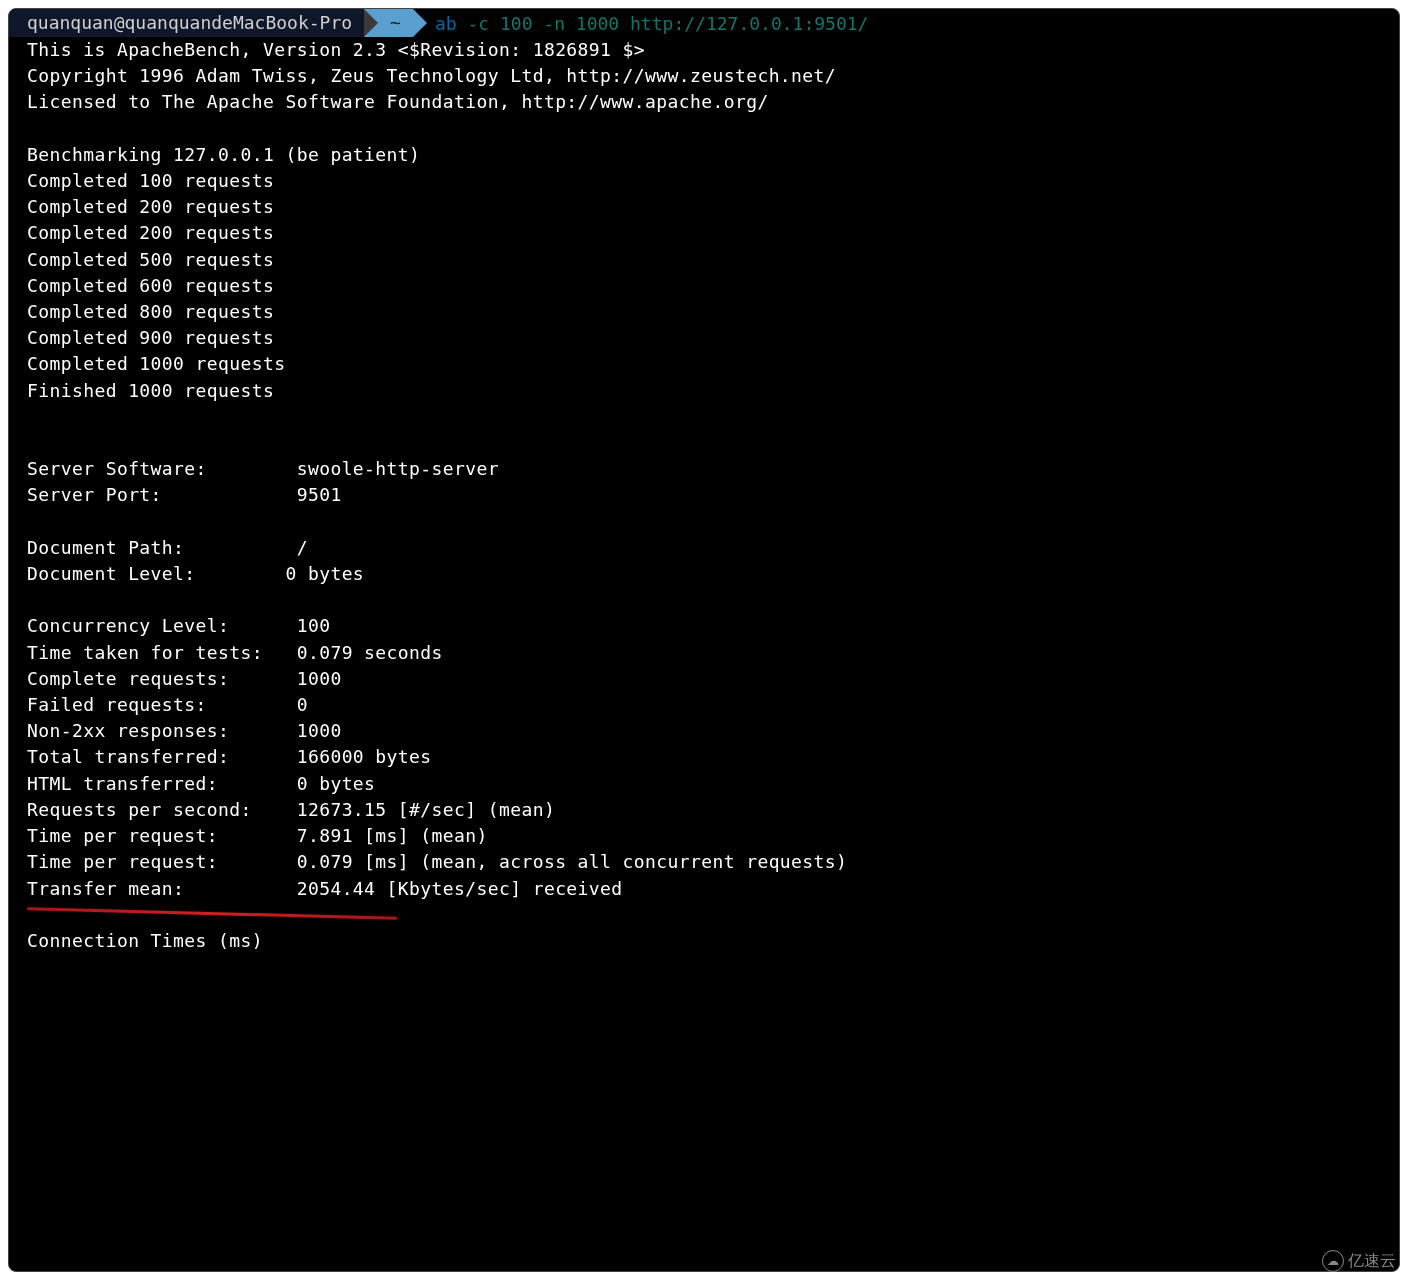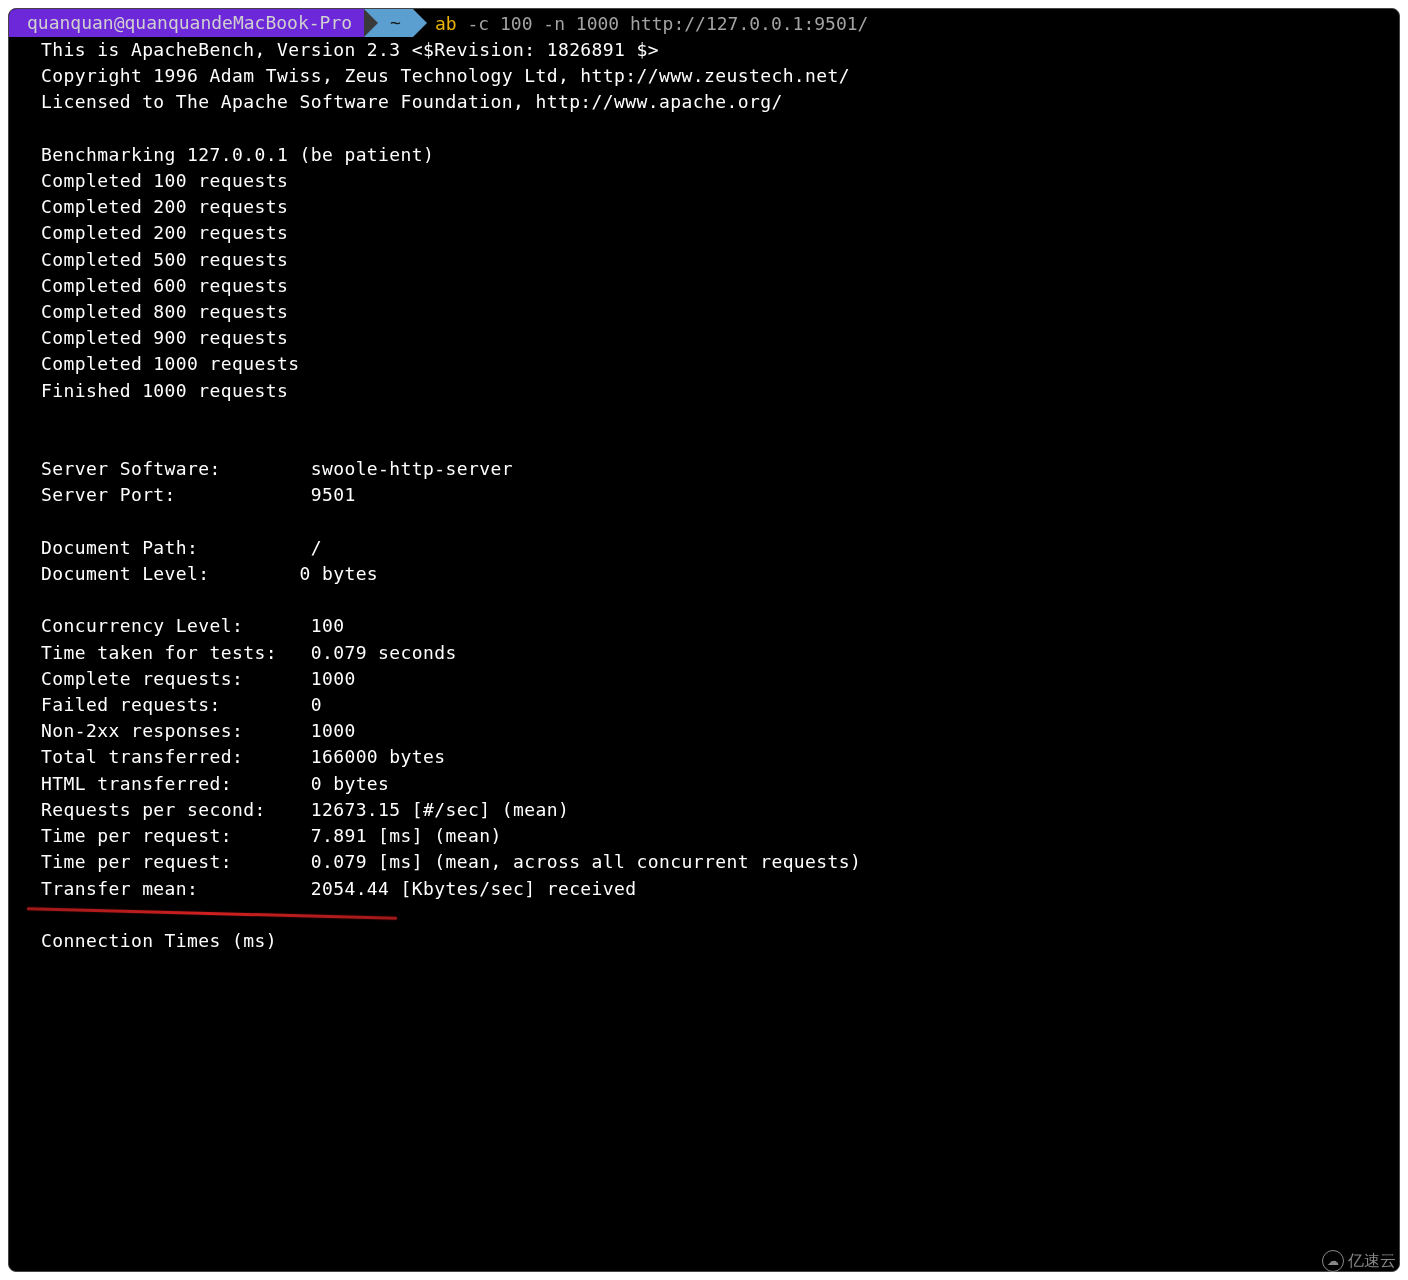--- a/index.html
+++ b/index.html
@@ -16,31 +16,31 @@
       border-radius: 8px;
       border: 1px solid #444;
       overflow: hidden;
       padding: 0;
       position: relative;
     }
     .line {
       color: #fff;
       white-space: pre;
       line-height: 26.2px;
-      padding-left: 32px;
+      padding-left: 18px;
       letter-spacing: 0.4px;
     }
     .prompt-line {
       display: flex;
       align-items: center;
       height: 28px;
       white-space: pre;
     }
     .prompt-host {
-      background: #6d28d9;
+      background: #0f172a;
       color: #d0d0d0;
       padding: 2px 12px 2px 18px;
       position: relative;
       height: 28px;
       line-height: 24px;
       display: inline-block;
     }
     .prompt-host::after {
       content: "";
       position: absolute;
@@ -64,25 +64,25 @@
       content: "";
       position: absolute;
       right: -14px;
       top: 0;
       border-left: 14px solid #5a9fcf;
       border-top: 14px solid transparent;
       border-bottom: 14px solid transparent;
       z-index: 2;
     }
     .cmd {
-      color: #eab308;
+      color: #0369a1;
       padding-left: 22px;
     }
     .args {
-      color: #a3a3a3;
+      color: #0f766e;
     }
     .underline-red {
       position: absolute;
       height: 3px;
       background: linear-gradient(to right, #a01818, #d02020, #a01818);
       border-radius: 1px;
       transform: rotate(1.5deg);
       box-shadow: 0 0 2px rgba(160,20,20,0.5);
     }
     .watermark {

